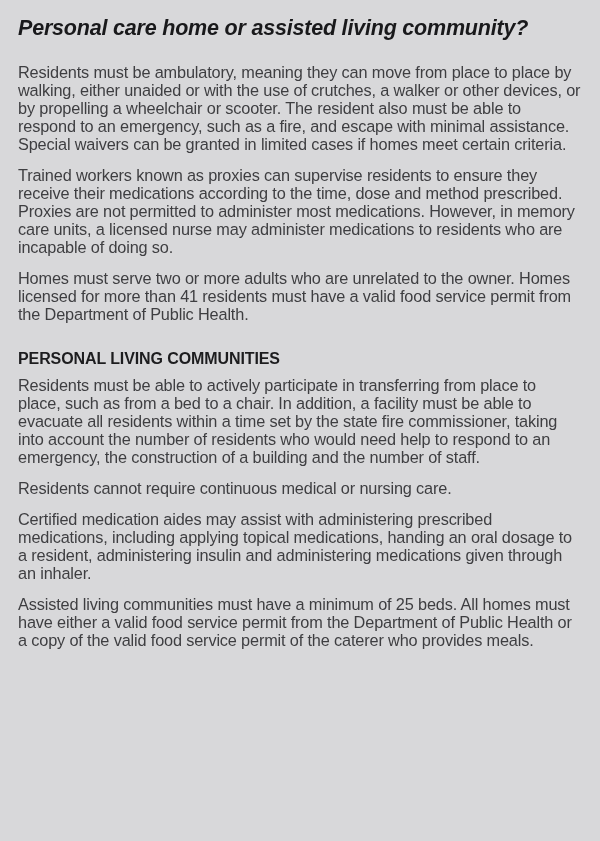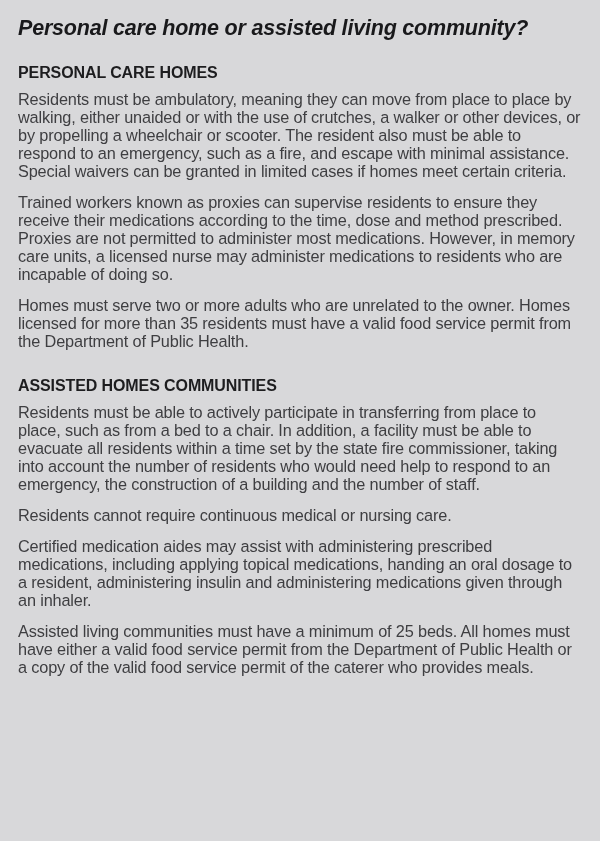--- a/index.html
+++ b/index.html
@@ -51,27 +51,26 @@
   }
 </style>
 </head>
 <body>
 
 <div class="doc">
 
   <h1 class="doc-title">Personal care home or assisted living community?</h1>
 
   <div class="section">
-    <h2 class="section-heading">PERSONAL CARE HOMES</h2>
     <p class="body-para">Residents must be ambulatory, meaning they can move from place to place by walking, either unaided or with the use of crutches, a walker or other devices, or by propelling a wheelchair or scooter. The resident also must be able to respond to an emergency, such as a fire, and escape with minimal assistance. Special waivers can be granted in limited cases if homes meet certain criteria.</p>
     <p class="body-para">Trained workers known as proxies can supervise residents to ensure they receive their medications according to the time, dose and method prescribed. Proxies are not permitted to administer most medications. However, in memory care units, a licensed nurse may administer medications to residents who are incapable of doing so.</p>
-    <p class="body-para">Homes must serve two or more adults who are unrelated to the owner. Homes licensed for more than 35 residents must have a valid food service permit from the Department of Public Health.</p>
+    <p class="body-para">Homes must serve two or more adults who are unrelated to the owner. Homes licensed for more than 41 residents must have a valid food service permit from the Department of Public Health.</p>
   </div>
 
   <div class="section">
-    <h2 class="section-heading">ASSISTED HOMES COMMUNITIES</h2>
+    <h2 class="section-heading">PERSONAL LIVING COMMUNITIES</h2>
     <p class="body-para">Residents must be able to actively participate in transferring from place to place, such as from a bed to a chair. In addition, a facility must be able to evacuate all residents within a time set by the state fire commissioner, taking into account the number of residents who would need help to respond to an emergency, the construction of a building and the number of staff.</p>
     <p class="body-para">Residents cannot require continuous medical or nursing care.</p>
     <p class="body-para">Certified medication aides may assist with administering prescribed medications, including applying topical medications, handing an oral dosage to a resident, administering insulin and administering medications given through an inhaler.</p>
     <p class="body-para">Assisted living communities must have a minimum of 25 beds. All homes must have either a valid food service permit from the Department of Public Health or a copy of the valid food service permit of the caterer who provides meals.</p>
   </div>
 
 </div>
 
 </body></html>

